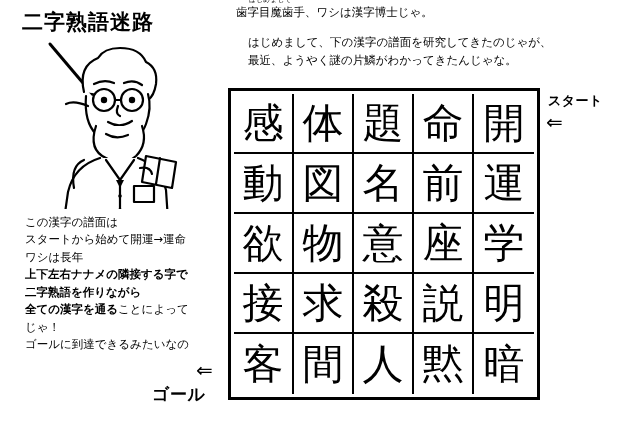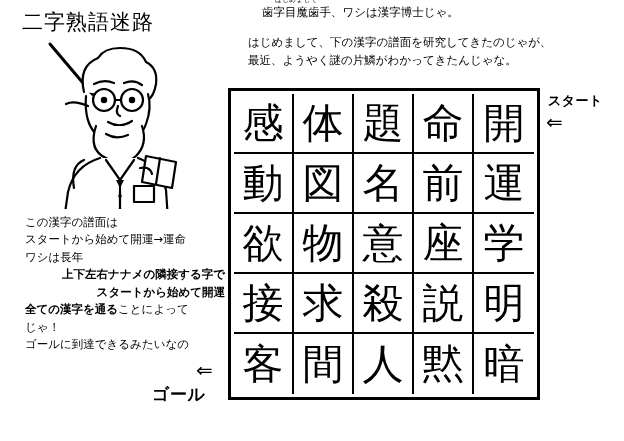--- a/index.html
+++ b/index.html
@@ -15,40 +15,39 @@
     overflow: hidden;
     position: relative;
   }
 
   
   #puzzle-title {
     position: absolute;
     left: 22px;
     top: 8px;
     font-size: 21px;
-    font-weight: normal;
+    font-weight: bold;
     letter-spacing: 1px;
     white-space: nowrap;
   }
 
   
   #narration {
     position: absolute;
     left: 236px;
     top: 4px;
     width: 382px;
     font-size: 11.5px;
     line-height: 1.55;
   }
   #narration .line { white-space: nowrap; }
   #narration .indent { padding-left: 12px; }
   .ruby-wrap {
     position: relative;
     display: inline-block;
-    margin-left: 26px;
   }
   .ruby-text {
     position: absolute;
     top: -9px;
     left: 0;
     width: 100%;
     text-align: center;
     font-size: 6.5px;
     letter-spacing: 0.5px;
     white-space: nowrap;
@@ -67,21 +66,20 @@
   #description {
     position: absolute;
     left: 25px;
     top: 214px;
     width: 200px;
     font-size: 11.5px;
     line-height: 1.52;
   }
   #description .bold {
     font-weight: bold;
-    text-align: right;
   }
   #description .row { white-space: nowrap; }
 
   
   #grid-outer {
     position: absolute;
     left: 228px;
     top: 88px;
     width: 312px;
     height: 312px;
@@ -213,21 +211,21 @@
       <circle cx="92" cy="176" r="1.8" fill="#000" stroke="none"></circle>
     </g>
   </svg>
 </div>
 
 <div id="description">
   <div class="row">この漢字の譜面は</div>
   <div class="row">スタートから始めて開運→運命</div>
   <div class="row">ワシは長年</div>
   <div class="row bold">上下左右ナナメの隣接する字で</div>
-  <div class="row bold">スタートから始めて開運</div>
+  <div class="row bold">二字熟語を作りながら</div>
   <div class="row"><span class="bold">全ての漢字を通る</span><span>ことによって</span></div>
   <div class="row">じゃ！</div>
   <div class="row">ゴールに到達できるみたいなの</div>
 </div>
 
 <div id="grid-outer">
   <div id="grid">
       <div class="cell">感</div>
       <div class="cell">体</div>
       <div class="cell">題</div>

